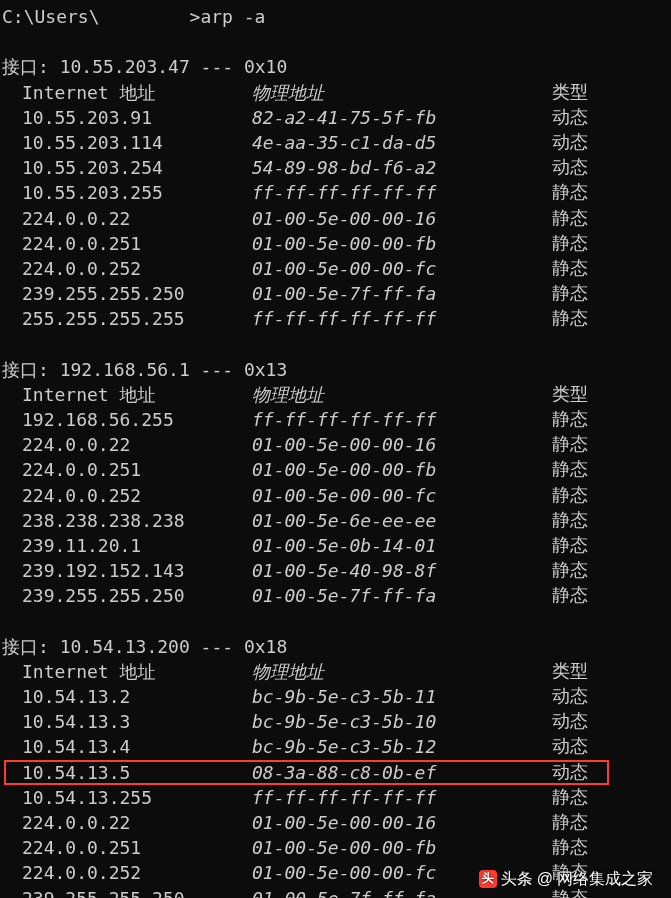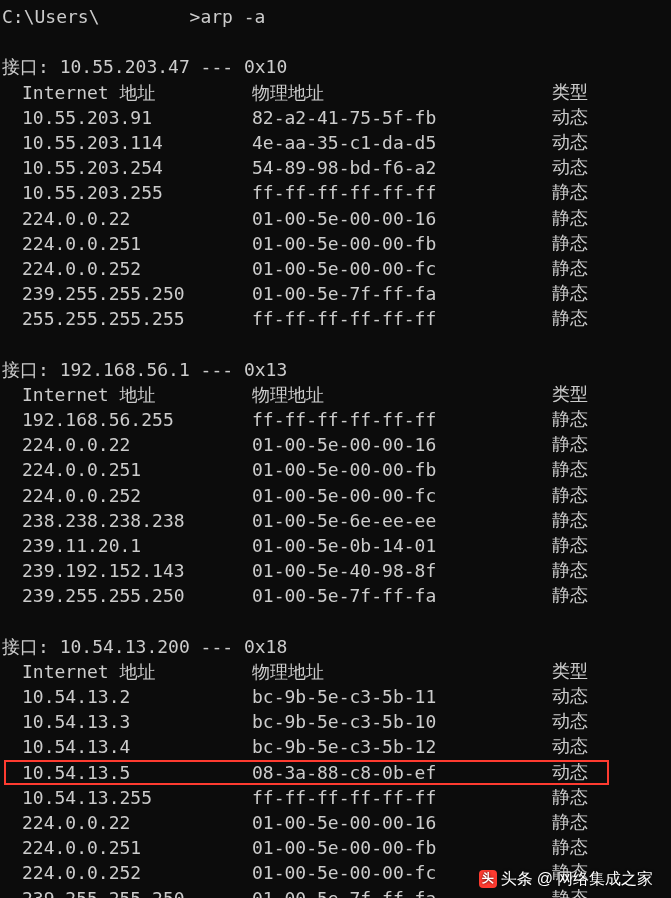--- a/index.html
+++ b/index.html
@@ -18,21 +18,21 @@
   .terminal {
     padding: 4px 2px;
     white-space: pre;
   }
   .row {
     display: flex;
     position: relative;
   }
   .row.indent { padding-left: 20px; }
   .col-ip   { width: 230px; flex: none; }
-  .col-mac  { width: 300px; flex: none; }
+  .col-mac  { width: 300px; flex: none; font-style: italic; }
   .col-type { flex: none; font-family: Liberation Serif, serif; }
   .highlight-box {
     border: 2px solid #ff3b30;
     position: absolute;
     pointer-events: none;
   }
   .redact {
     display: inline-block;
     width: 90px;
     height: 1em;

